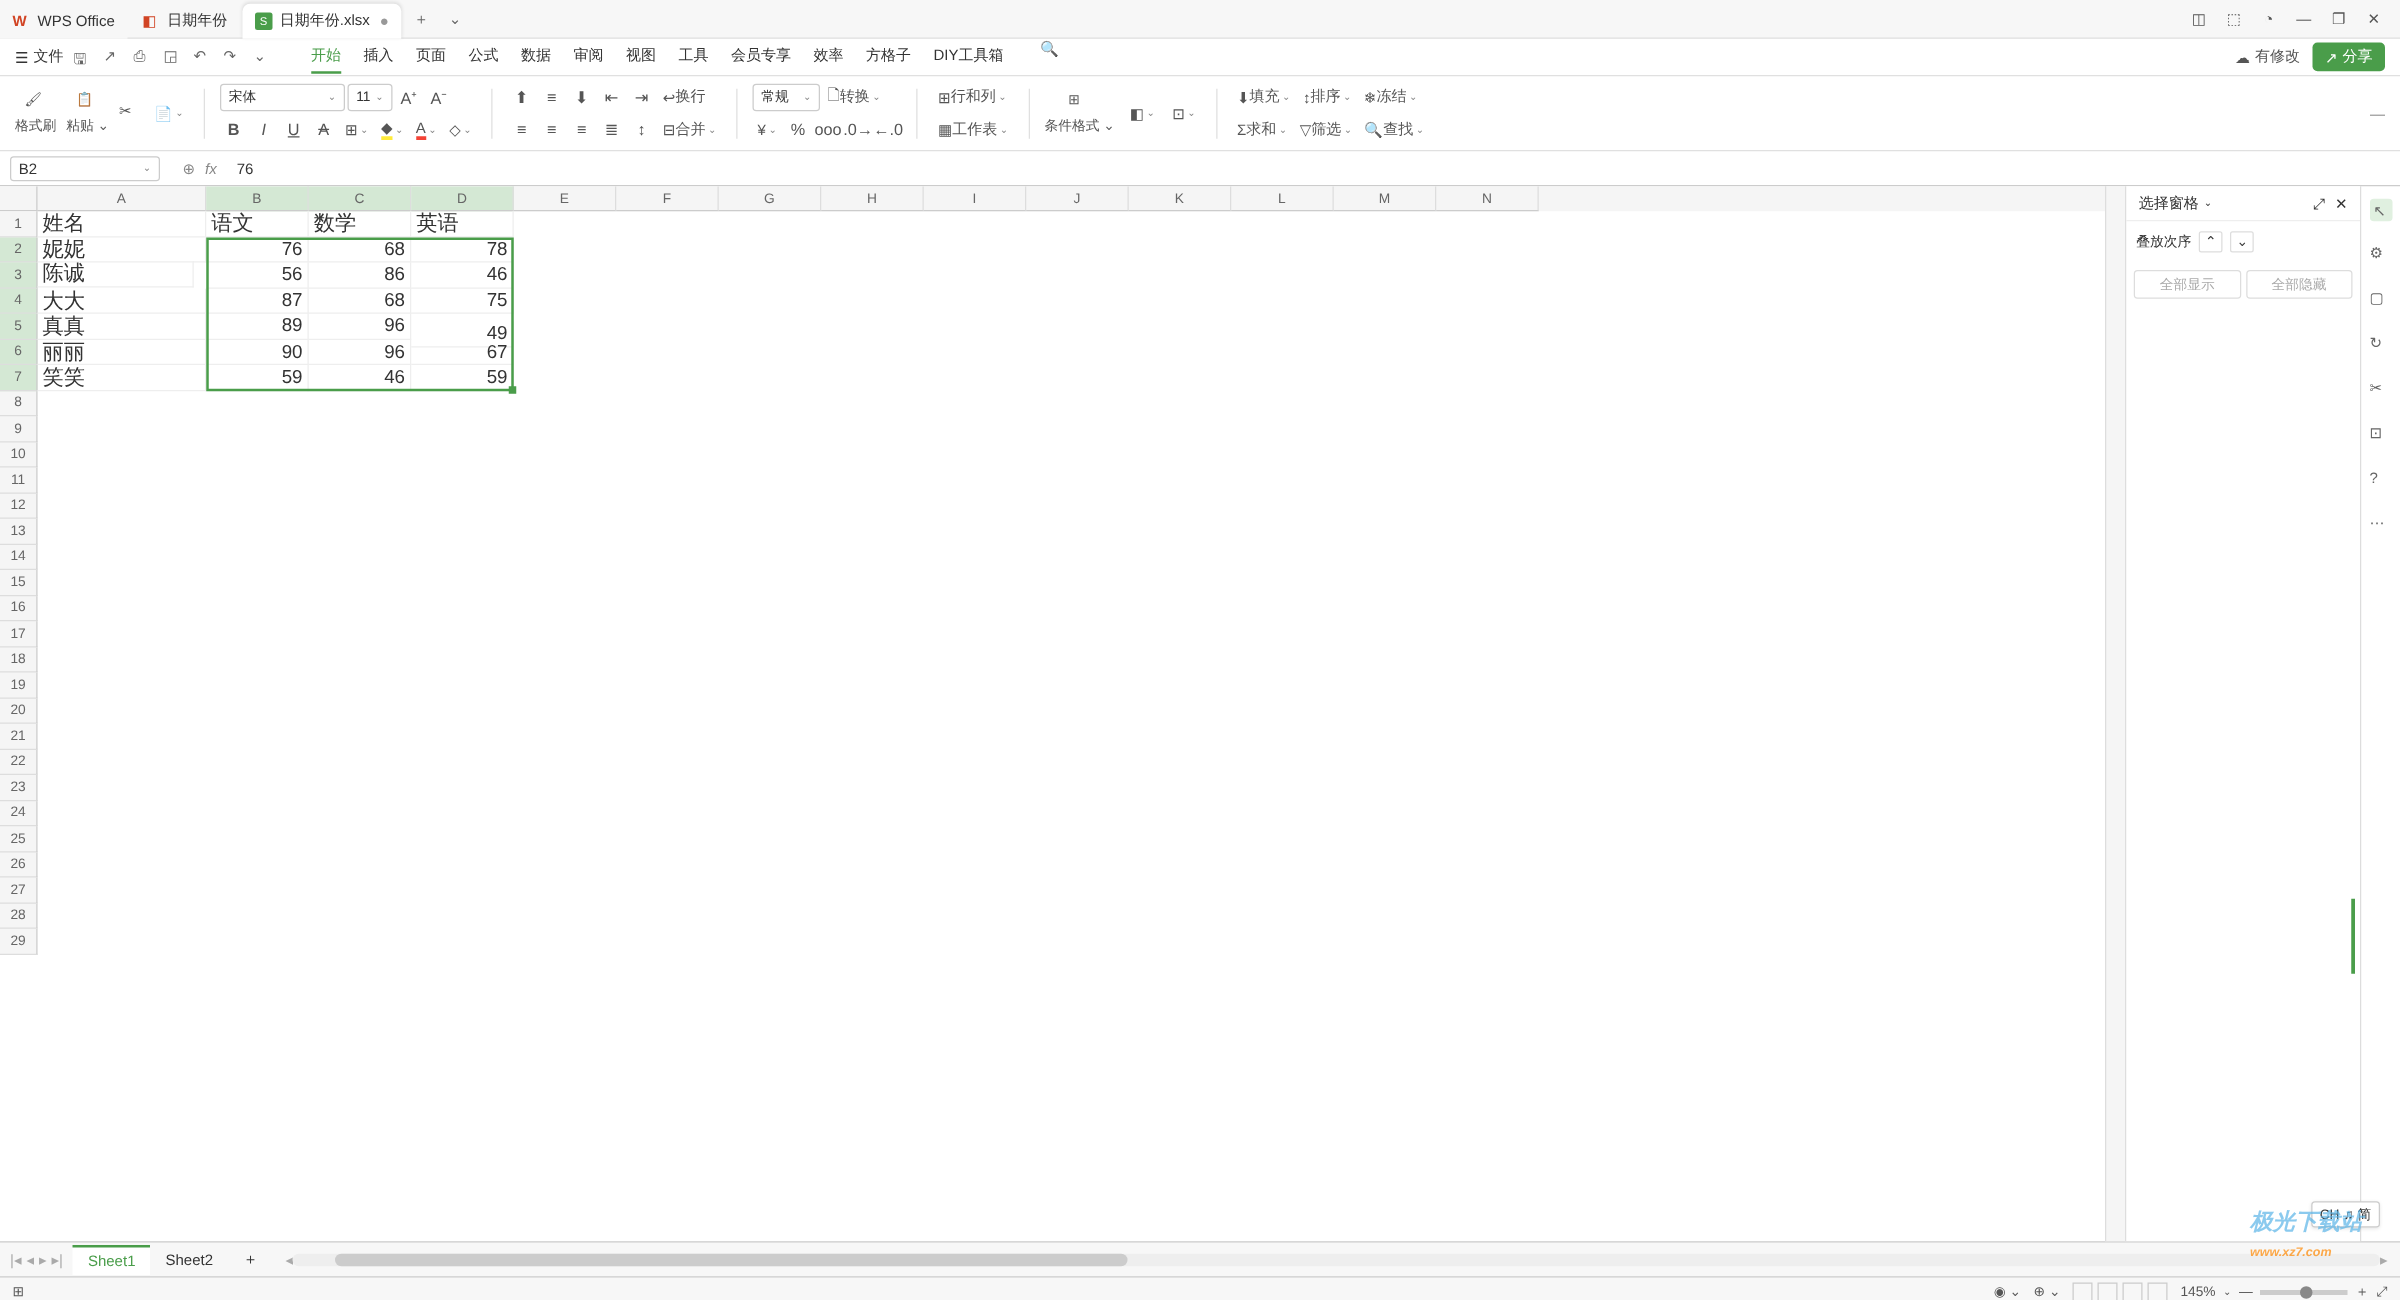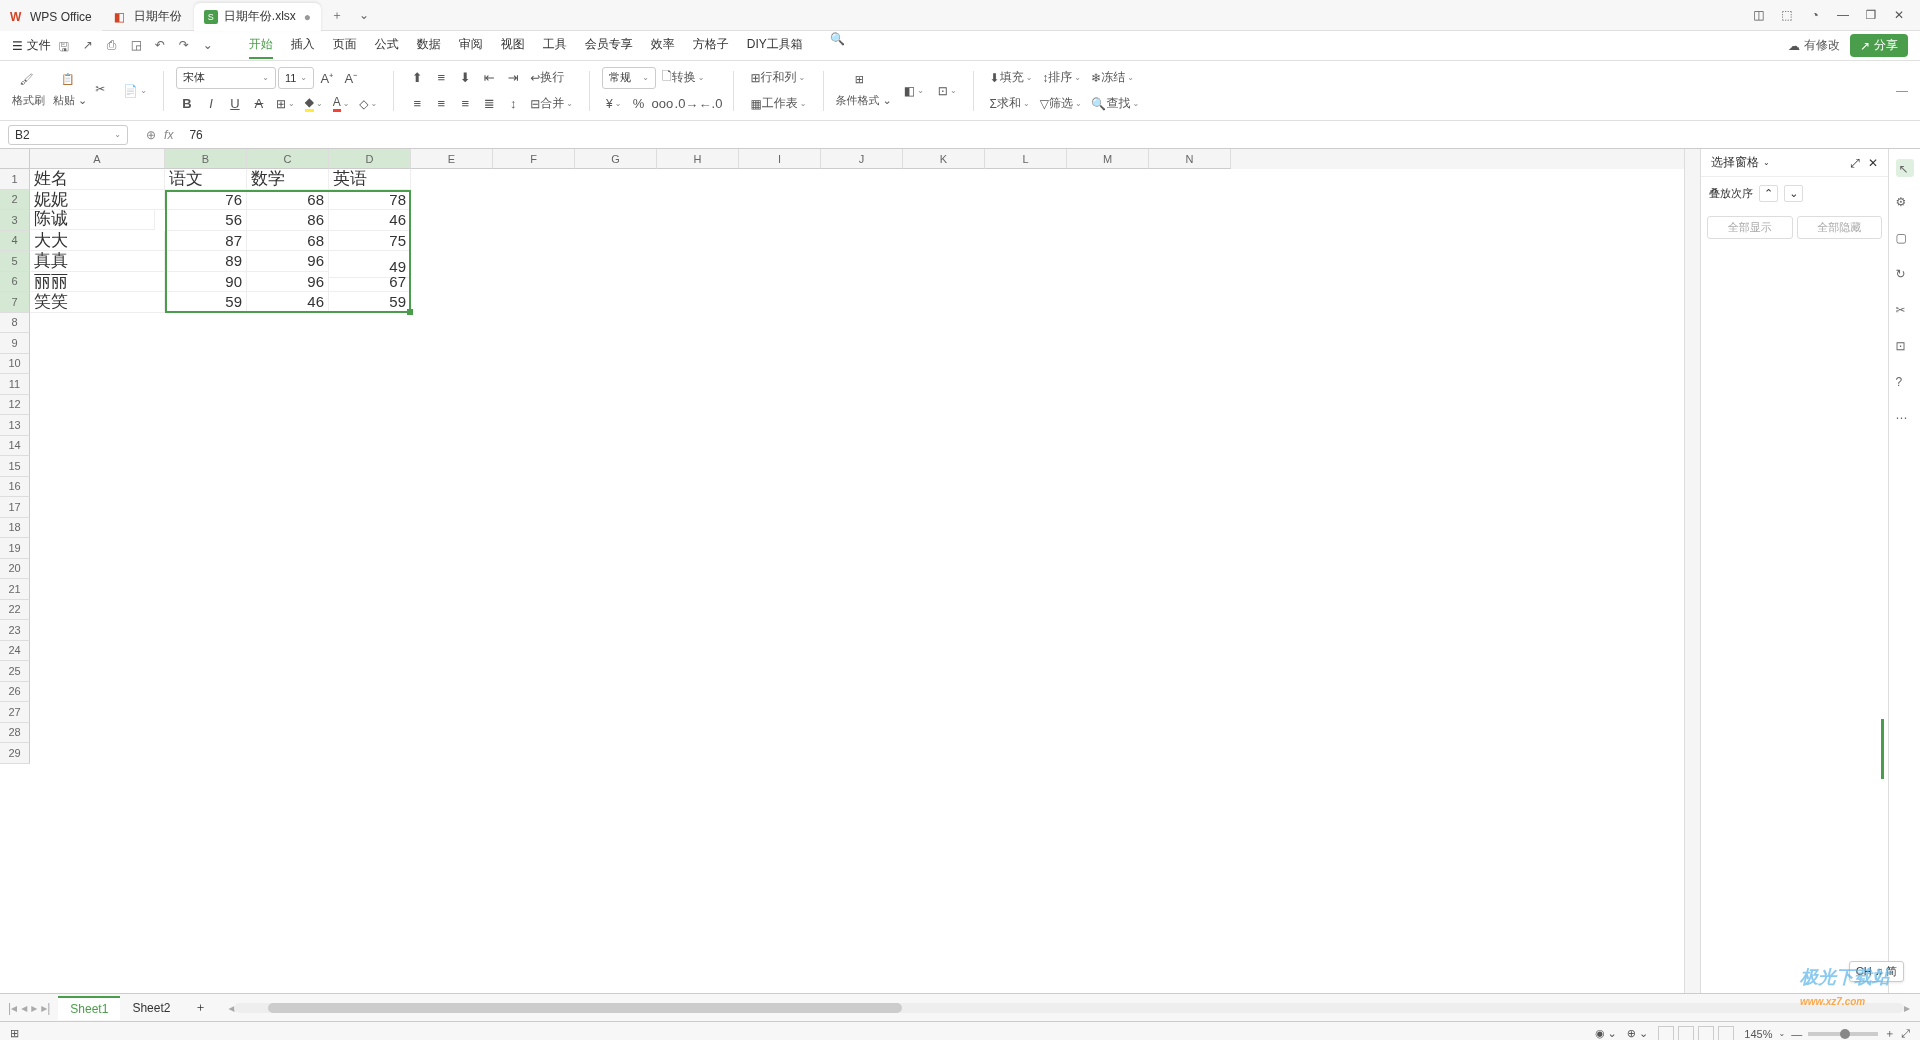--- a/index.html
+++ b/index.html
@@ -13,21 +13,21 @@
 .doc-logo{color:#d14424;}
 .sheet-logo{background:#4a9d4a;color:#fff;font-size:9px;width:14px;height:14px;display:flex;align-items:center;justify-content:center;border-radius:2px;}
 .tab-dirty{margin-left:8px;color:#999;}
 .tab-add{padding:0 8px;color:#666;}
 .win-controls{margin-left:auto;display:flex;align-items:center;gap:14px;padding-right:14px;}
 .win-btn{width:14px;height:14px;color:#555;cursor:pointer;display:flex;align-items:center;justify-content:center;}
 .menubar{height:30px;display:flex;align-items:center;border-bottom:1px solid #e0e0e0;padding:0 12px;}
 .menu-left{display:flex;align-items:center;gap:8px;}
 .menu-file{display:flex;align-items:center;gap:4px;cursor:pointer;}
 .menu-icon{width:16px;height:16px;color:#666;}
-.menu-tabs{display:flex;gap:18px;margin-left:30px;}
+.menu-tabs{display:flex;gap:18px;margin-left:30px;text-align:center;}
 .menu-tab{cursor:pointer;color:#333;padding:4px 0;}
 .menu-tab.active{color:#4a9d4a;border-bottom:2px solid #4a9d4a;}
 .menu-right{margin-left:auto;display:flex;align-items:center;gap:10px;}
 .share-btn{background:#4a9d4a;color:#fff;padding:3px 10px;border-radius:4px;display:flex;align-items:center;gap:4px;}
 .ribbon{height:60px;display:flex;align-items:center;padding:0 12px;border-bottom:1px solid #e0e0e0;gap:8px;}
 .rgroup{display:flex;flex-direction:column;align-items:center;gap:2px;font-size:11px;color:#555;}
 .rgroup-h{display:flex;align-items:center;gap:6px;}
 .ricon{width:18px;height:18px;color:#555;}
 .rdivider{width:1px;height:40px;background:#e0e0e0;margin:0 4px;}
 .font-select{border:1px solid #ccc;height:22px;padding:0 6px;font-size:11px;border-radius:3px;display:flex;align-items:center;justify-content:space-between;}

